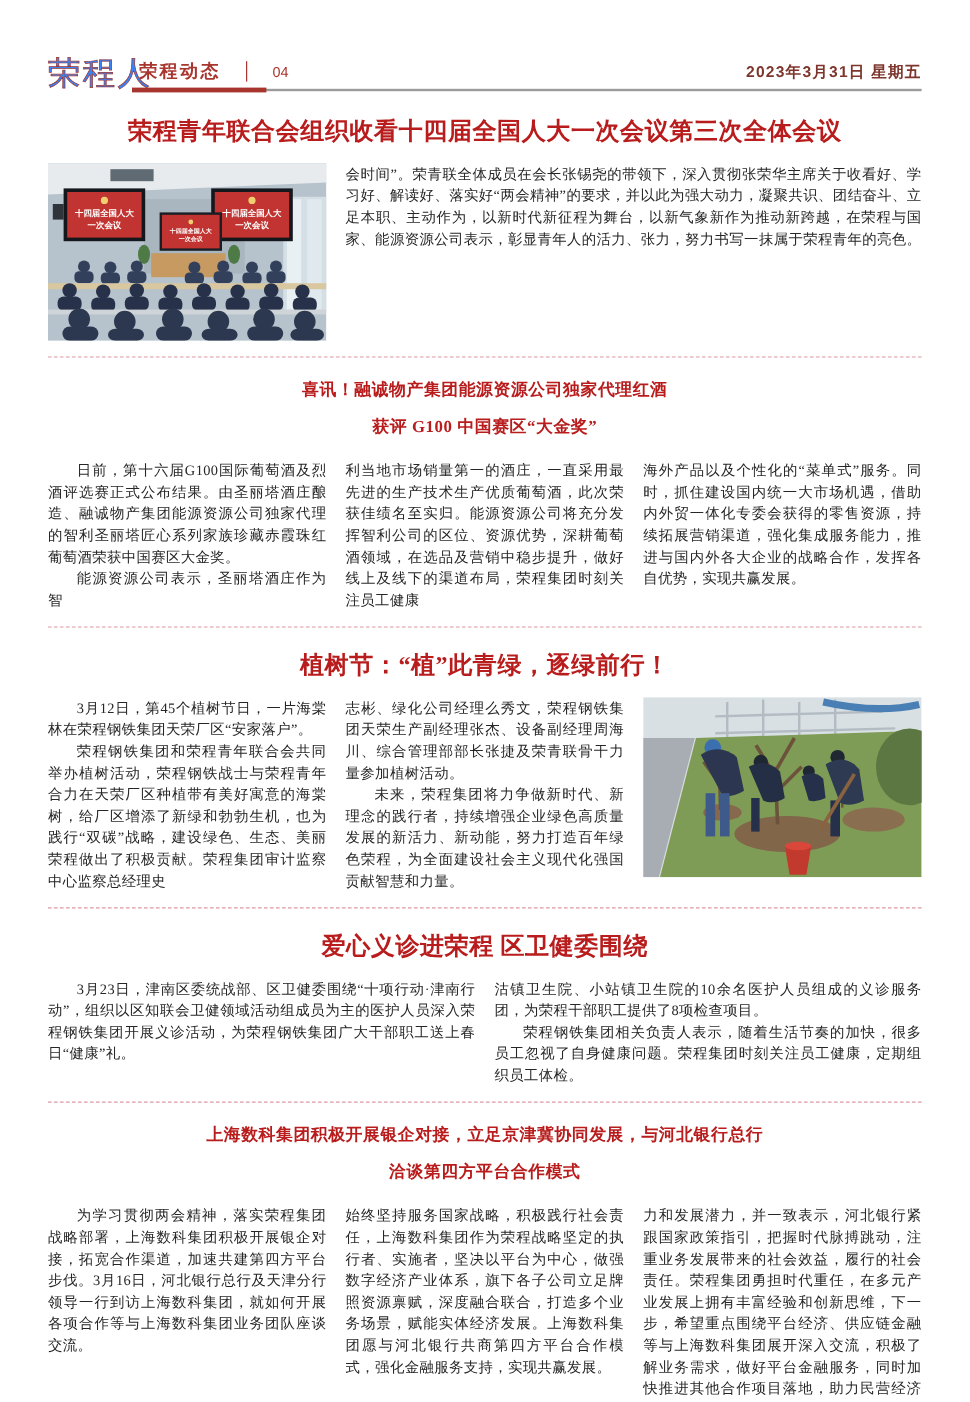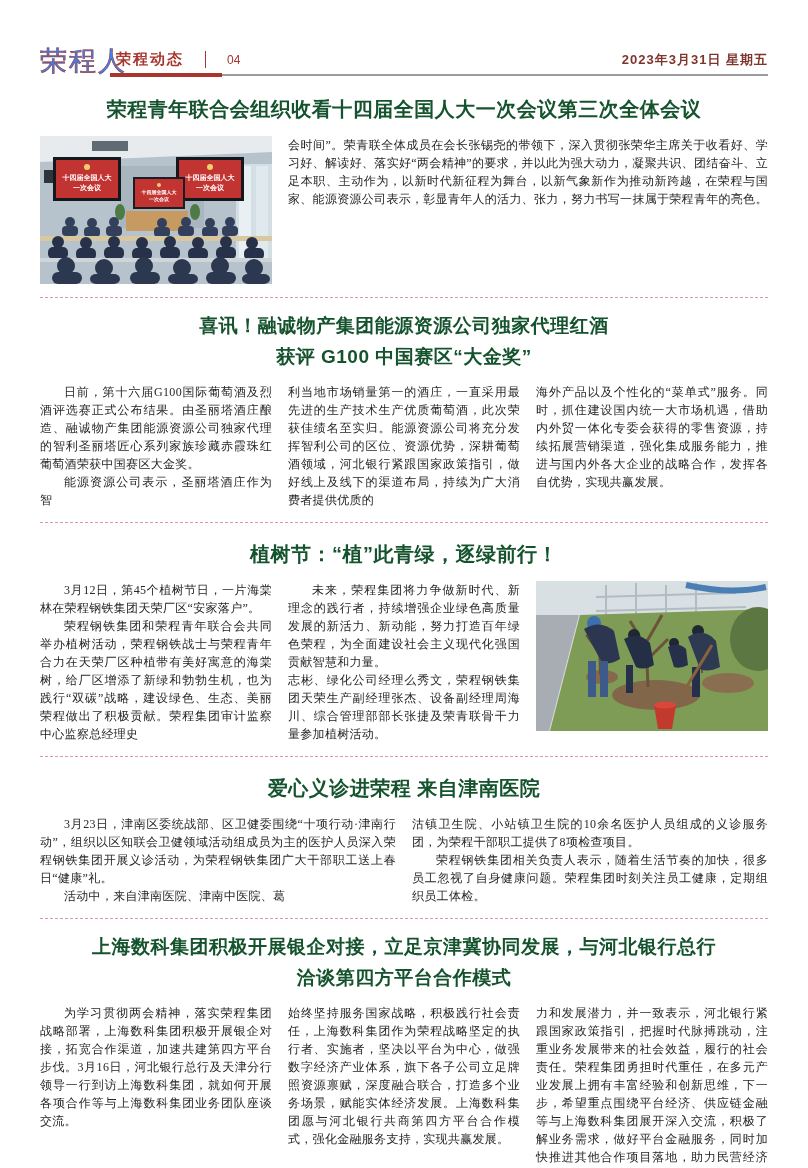--- a/index.html
+++ b/index.html
@@ -22,23 +22,23 @@
   }
   .section-label{font-size:15px;font-weight:bold;letter-spacing:2px;}
   .vbar{width:1px;height:17px;background:#a8352e;}
   .page-no{font-size:12px;}
   .date{
     position:absolute;right:0;bottom:9px;font-size:13px;font-weight:bold;color:#7d352c;
     font-family:"Liberation Sans","DejaVu Sans",sans-serif;letter-spacing:1px;
   }
   
   .content{margin:0 40px;}
-  h2{margin:0;text-align:center;color:#14532d;font-family:Liberation Sans, sans-serif;font-weight:bold;}
+  h2{margin:0;text-align:center;color:#b91c1c;font-family:Liberation Serif, serif;font-weight:bold;}
   .t1{font-size:20px;margin:18px 0 13px;letter-spacing:0.5px;}
-  .t2{font-size:19px;line-height:31px;margin:10px 0 11px;letter-spacing:0.5px;}
+  .t2{font-size:14px;line-height:31px;margin:10px 0 11px;letter-spacing:0.5px;}
   .t2 span{display:block;}
   .cols{display:flex;gap:16px;align-items:flex-start;}
   .col{flex:1 1 0;min-width:0;}
   .photo{margin:0;flex:0 0 232px;}
   .photo svg{display:block;width:232px;}
   p.body{margin:0;font-size:12px;line-height:18px;letter-spacing:0.3px;text-align:justify;text-justify:inter-character;color:#262626;}
   p.indent{text-indent:2em;}
   .divider{border:none;border-top:1px dashed #dd98a4;margin:13px 0 12px;}
 </style>
 </head>
@@ -166,40 +166,40 @@
     <h2 class="t2">
       <span>喜讯！融诚物产集团能源资源公司独家代理红酒</span>
       <span>获评 G100 中国赛区“大金奖”</span>
     </h2>
     <div class="cols">
       <div class="col">
         <p class="body indent">日前，第十六届G100国际葡萄酒及烈酒评选赛正式公布结果。由圣丽塔酒庄酿造、融诚物产集团能源资源公司独家代理的智利圣丽塔匠心系列家族珍藏赤霞珠红葡萄酒荣获中国赛区大金奖。</p>
         <p class="body indent">能源资源公司表示，圣丽塔酒庄作为智</p>
       </div>
       <div class="col">
-        <p class="body">利当地市场销量第一的酒庄，一直采用最先进的生产技术生产优质葡萄酒，此次荣获佳绩名至实归。能源资源公司将充分发挥智利公司的区位、资源优势，深耕葡萄酒领域，河北银行紧跟国家政策指引，做好线上及线下的渠道布局，持续为广大消费者提供优质的</p>
+        <p class="body">利当地市场销量第一的酒庄，一直采用最先进的生产技术生产优质葡萄酒，此次荣获佳绩名至实归。能源资源公司将充分发挥智利公司的区位、资源优势，深耕葡萄酒领域，在选品及营销中稳步提升，做好线上及线下的渠道布局，荣程集团时刻关注员工健康</p>
       </div>
       <div class="col">
         <p class="body">海外产品以及个性化的“菜单式”服务。同时，抓住建设国内统一大市场机遇，借助内外贸一体化专委会获得的零售资源，持续拓展营销渠道，强化集成服务能力，推进与国内外各大企业的战略合作，发挥各自优势，实现共赢发展。</p>
       </div>
     </div>
   </section>
 
   <hr class="divider">
 
   <section>
     <h2 class="t1">植树节：“植”此青绿，逐绿前行！</h2>
     <div class="cols">
       <div class="col">
         <p class="body indent">3月12日，第45个植树节日，一片海棠林在荣程钢铁集团天荣厂区“安家落户”。</p>
         <p class="body indent">荣程钢铁集团和荣程青年联合会共同举办植树活动，荣程钢铁战士与荣程青年合力在天荣厂区种植带有美好寓意的海棠树，给厂区增添了新绿和勃勃生机，也为践行“双碳”战略，建设绿色、生态、美丽荣程做出了积极贡献。荣程集团审计监察中心监察总经理史</p>
       </div>
       <div class="col">
+        <p class="body">志彬、绿化公司经理么秀文，荣程钢铁集团天荣生产副经理张杰、设备副经理周海川、综合管理部部长张捷及荣青联骨干力量参加植树活动。</p>
         <p class="body indent">未来，荣程集团将力争做新时代、新理念的践行者，持续增强企业绿色高质量发展的新活力、新动能，努力打造百年绿色荣程，为全面建设社会主义现代化强国贡献智慧和力量。</p>
-        <p class="body">志彬、绿化公司经理么秀文，荣程钢铁集团天荣生产副经理张杰、设备副经理周海川、综合管理部部长张捷及荣青联骨干力量参加植树活动。</p>
       </div>
       <figure class="photo">
         <svg viewBox="0 0 232 150" width="232" height="150">
           <rect width="232" height="150" fill="#d8e0e4"></rect>
           <g stroke="#b3bcc2" stroke-width="2">
             <line x1="70" y1="4" x2="70" y2="44"></line>
               <line x1="100" y1="2" x2="100" y2="40"></line>
             <line x1="130" y1="4" x2="130" y2="38"></line>
               <line x1="160" y1="2" x2="160" y2="36"></line>
             <line x1="60" y1="16" x2="200" y2="12"></line>
@@ -239,25 +239,24 @@
             <ellipse cx="129" cy="124" rx="11" ry="3.5" fill="#d9473a"></ellipse>
           </g>
         </svg>
       </figure>
     </div>
   </section>
 
   <hr class="divider">
 
   <section>
-    <h2 class="t1">爱心义诊进荣程 来自津南医院</h2>
+    <h2 class="t1">爱心义诊进荣程 区卫健委围绕</h2>
     <div class="cols">
       <div class="col">
         <p class="body indent">3月23日，津南区委统战部、区卫健委围绕“十项行动·津南行动”，组织以区知联会卫健领域活动组成员为主的医护人员深入荣程钢铁集团开展义诊活动，为荣程钢铁集团广大干部职工送上春日“健康”礼。</p>
-        <p class="body indent">活动中，来自津南医院、津南中医院、葛</p>
       </div>
       <div class="col">
         <p class="body">沽镇卫生院、小站镇卫生院的10余名医护人员组成的义诊服务团，为荣程干部职工提供了8项检查项目。</p>
         <p class="body indent">荣程钢铁集团相关负责人表示，随着生活节奏的加快，很多员工忽视了自身健康问题。荣程集团时刻关注员工健康，定期组织员工体检。</p>
       </div>
     </div>
   </section>
 
   <hr class="divider">
 

